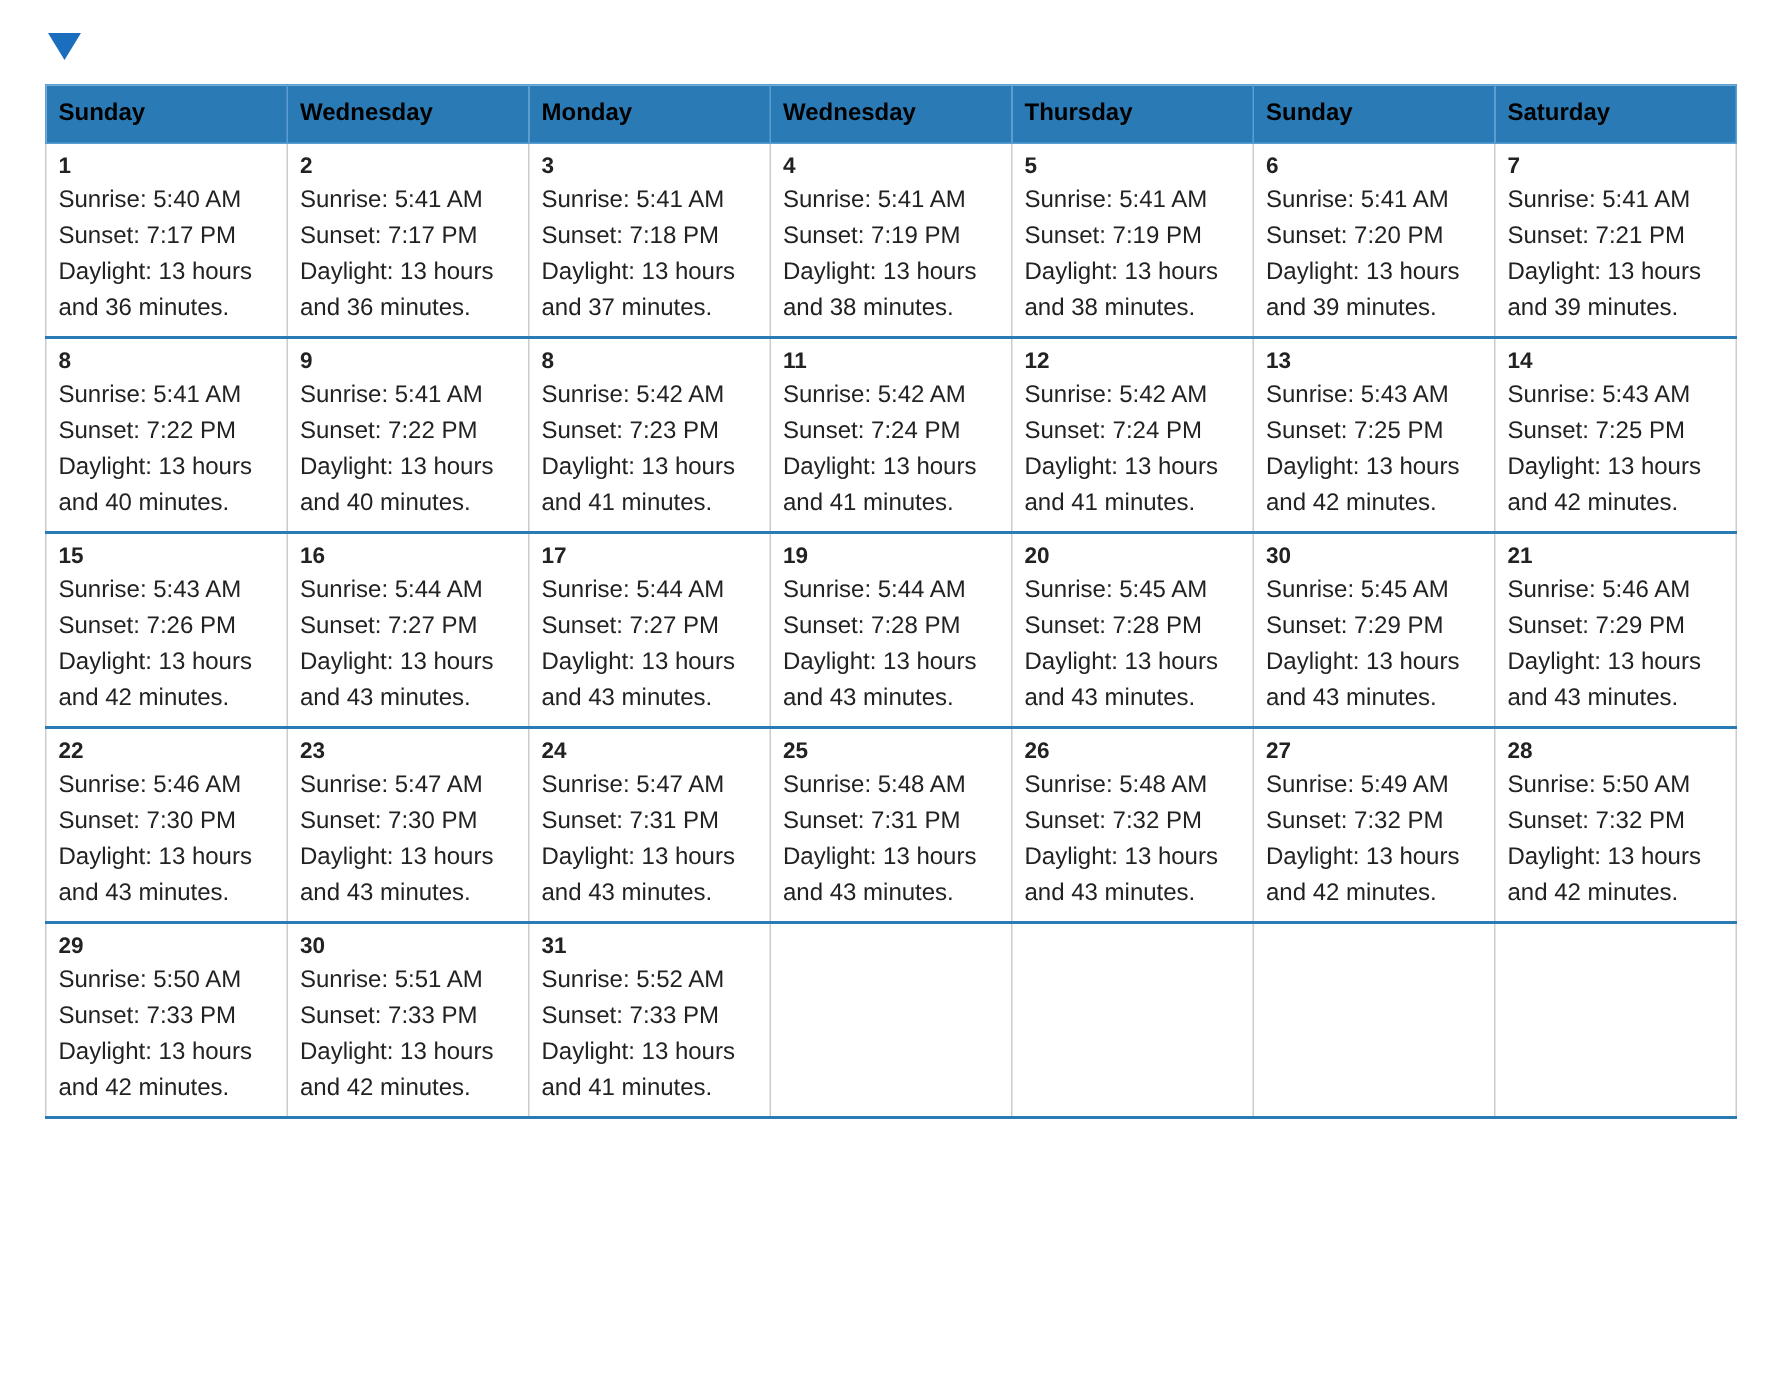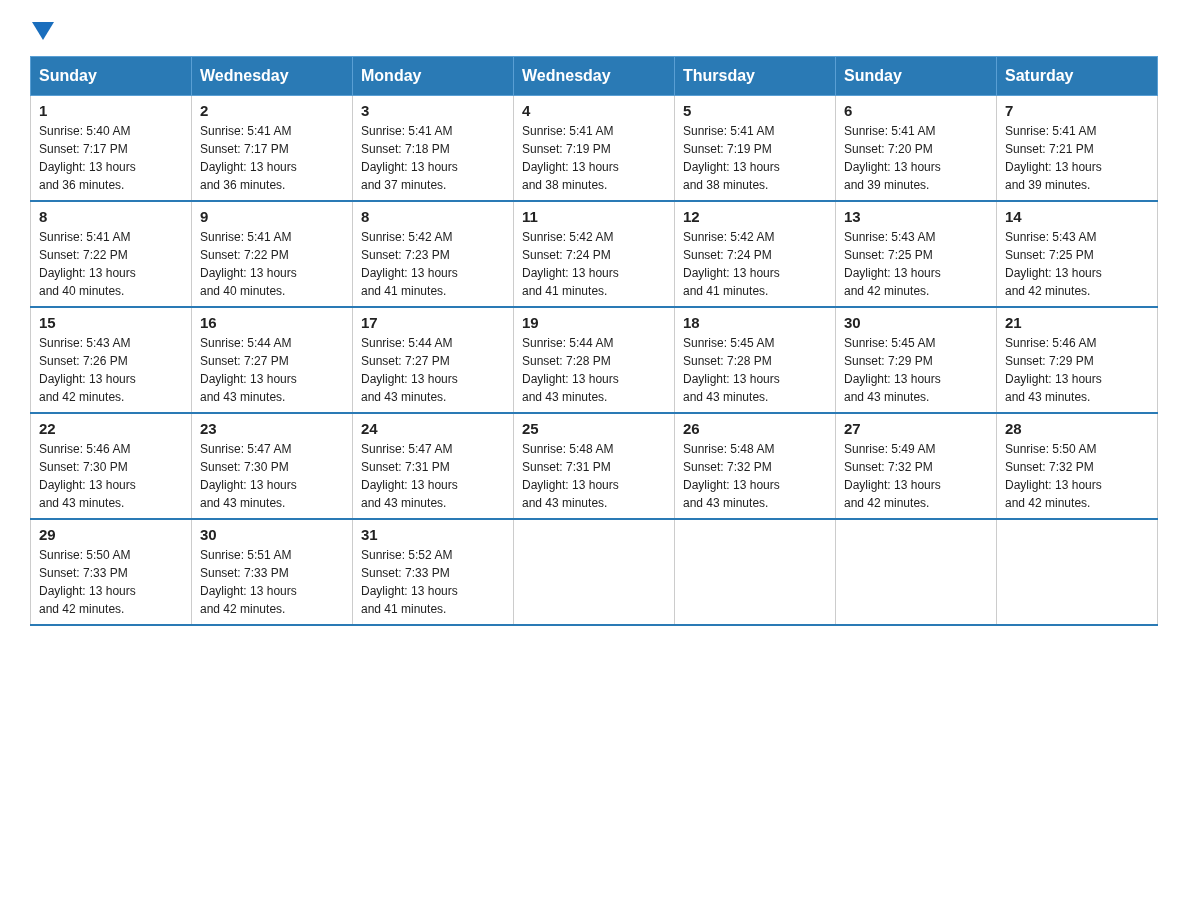--- a/index.html
+++ b/index.html
@@ -45,21 +45,21 @@
       color: #444;
       margin-top: 4px;
     }
     .calendar {
       width: 100%;
       border-collapse: collapse;
       border: 1px solid #bbb;
     }
     .calendar thead tr th {
       background: #2a7ab5;
-      color: #ffffff;
+      color: #000000;
       font-size: 16px;
       font-weight: bold;
       padding: 10px 8px;
       text-align: left;
       border: 1px solid #5a9fd4;
     }
     .calendar tbody tr td {
       vertical-align: top;
       border: 1px solid #ccc;
       padding: 6px 8px;
@@ -71,21 +71,21 @@
     .calendar tbody tr {
       border-bottom: 2px solid #2a7ab5;
     }
     .day-number {
       font-size: 15px;
       font-weight: bold;
       margin-bottom: 3px;
     }
     .day-info {
       line-height: 1.5;
-      font-size: 12px;
+      font-size: 16px;
     }
     .empty-cell {
       background: #fff;
     }
   </style>
 </head>
 <body>
 
 <div class="header">
   <div class="logo">
@@ -279,21 +279,21 @@
         <td>
         <div class="day-number">19</div>
         <div class="day-info">
           Sunrise: 5:44 AM<br>
           Sunset: 7:28 PM<br>
           Daylight: 13 hours<br>
           and 43 minutes.
         </div>
       </td>
         <td>
-        <div class="day-number">18</div>
+        <div class="day-number">20</div>
         <div class="day-info">
           Sunrise: 5:45 AM<br>
           Sunset: 7:28 PM<br>
           Daylight: 13 hours<br>
           and 43 minutes.
         </div>
       </td>
         <td>
         <div class="day-number">30</div>
         <div class="day-info">

